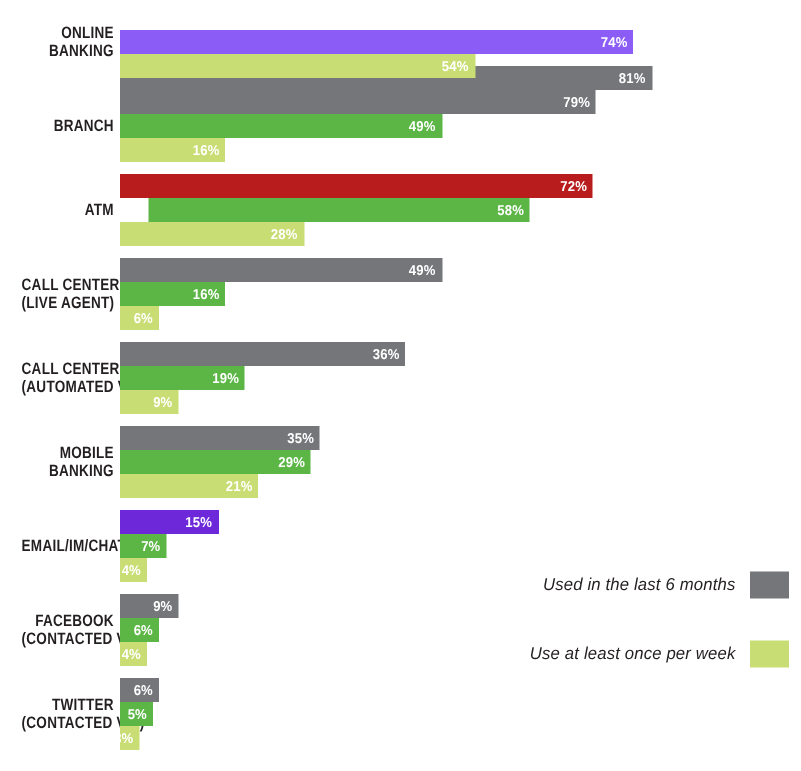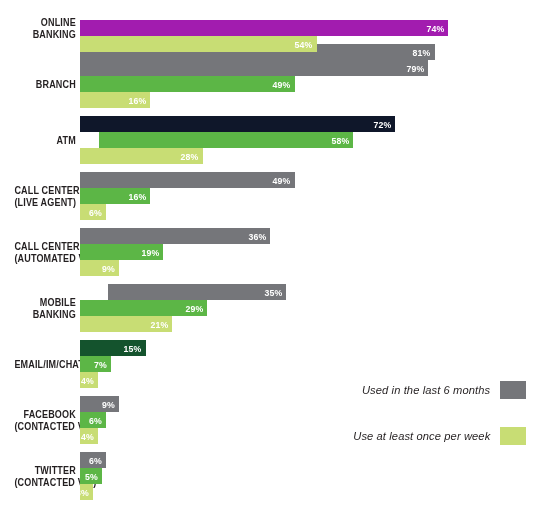--- a/index.html
+++ b/index.html
@@ -110,46 +110,46 @@
 <body>
 
 <div id="chart-root">
   <div class="rows">
       <div class="row">
         <div class="cat-label"><span>ONLINE</span><span class="l2">BANKING</span></div>
         <div class="bars">
           <div class="bar b0" style="background: rgb(117, 118, 122); width: 354.78px; margin-top: 40px;">
             <span class="val">81%</span>
           </div>
-          <div class="bar b1" style="background: #a21caf; width: 368px; align-items: center;">
+          <div class="bar b1" style="background: #8b5cf6; width: 342px; align-items: center;">
             <span class="val">74%</span>
           </div>
           <div class="bar b2" style="background: rgb(200, 221, 116); width: 236.52px;">
             <span class="val">54%</span>
           </div>
         </div>
       </div>
       <div class="row">
         <div class="cat-label"><span>BRANCH</span></div>
         <div class="bars">
-          <div class="bar b0" style="background: rgb(117, 118, 122); width: 348px;">
+          <div class="bar b0" style="background: rgb(117, 118, 122); width: 317px;">
             <span class="val">79%</span>
           </div>
           <div class="bar b1" style="background: rgb(92, 182, 70); width: 214.62px;">
             <span class="val">49%</span>
           </div>
           <div class="bar b2" style="background: rgb(200, 221, 116); width: 70.08px;">
             <span class="val">16%</span>
           </div>
         </div>
       </div>
       <div class="row">
         <div class="cat-label"><span>ATM</span></div>
         <div class="bars">
-          <div class="bar b0" style="background: #0f172a; width: 315.36px;">
+          <div class="bar b0" style="background: #b91c1c; width: 315.36px;">
             <span class="val">72%</span>
           </div>
           <div class="bar b1" style="background: rgb(92, 182, 70); width: 254.04px; margin-left: 19px;">
             <span class="val">58%</span>
           </div>
           <div class="bar b2" style="background: rgb(200, 221, 116); width: 122.64px;">
             <span class="val">28%</span>
           </div>
         </div>
       </div>
@@ -177,35 +177,35 @@
             <span class="val">19%</span>
           </div>
           <div class="bar b2" style="background: rgb(200, 221, 116); width: 39.42px;">
             <span class="val">9%</span>
           </div>
         </div>
       </div>
       <div class="row">
         <div class="cat-label"><span>MOBILE</span><span class="l2">BANKING</span></div>
         <div class="bars">
-          <div class="bar b0" style="background: rgb(117, 118, 122); width: 178px; margin-left: 28px;">
+          <div class="bar b0" style="background: rgb(117, 118, 122); width: 133px;">
             <span class="val">35%</span>
           </div>
           <div class="bar b1" style="background: rgb(92, 182, 70); width: 127.02px;">
             <span class="val">29%</span>
           </div>
           <div class="bar b2" style="background: rgb(200, 221, 116); width: 91.98px; justify-content: flex-end;">
             <span class="val">21%</span>
           </div>
         </div>
       </div>
       <div class="row">
         <div class="cat-label"><span>EMAIL/IM/CHAT</span></div>
         <div class="bars">
-          <div class="bar b0" style="background: #14532d; width: 65.7px;">
+          <div class="bar b0" style="background: #6d28d9; width: 65.7px;">
             <span class="val">15%</span>
           </div>
           <div class="bar b1" style="background: rgb(92, 182, 70); width: 30.66px;">
             <span class="val">7%</span>
           </div>
           <div class="bar b2" style="background: rgb(200, 221, 116); width: 17.52px;">
             <span class="val">4%</span>
           </div>
         </div>
       </div>

